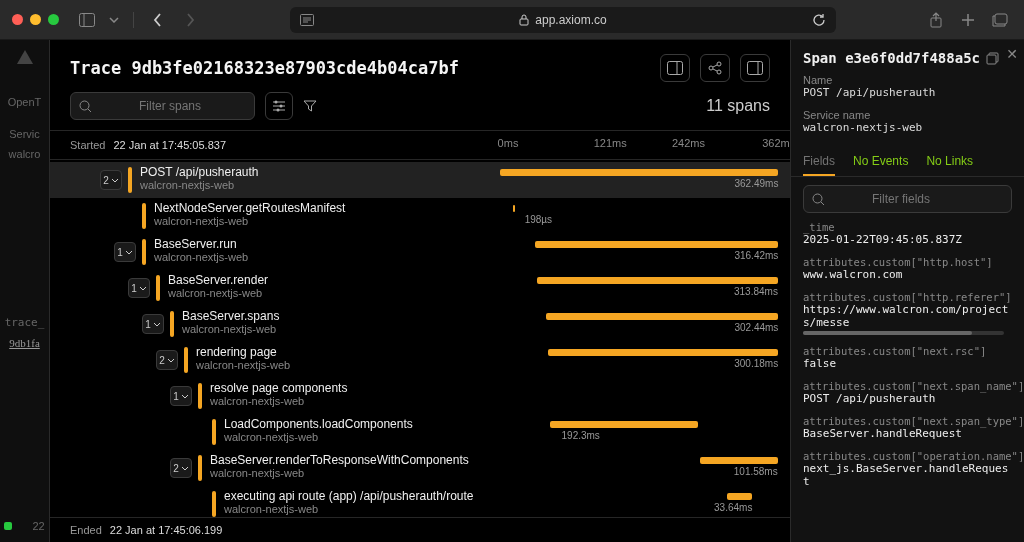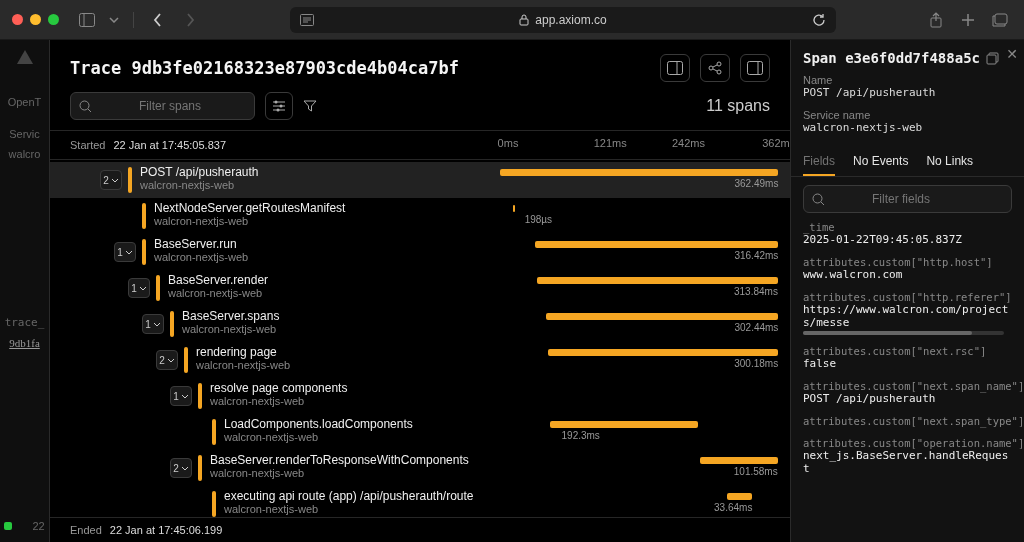--- a/index.html
+++ b/index.html
@@ -142,21 +142,21 @@
 }
 .sp-close { position:absolute; top:6px; right:6px; color:#888; font-size:14px;}
 .sp-header { padding: 10px 12px 6px 12px; }
 .sp-title { font-size:14px; font-weight:600; font-family: ui-monospace,Menlo,monospace; color:#f0f0f0; display:flex; align-items:center; gap:6px;}
 .sp-meta { margin-top:8px; font-size:11px;}
 .sp-meta-label{ color:#888;}
 .sp-meta-val{ color:#ddd; font-family:ui-monospace,Menlo,monospace; font-size:11px;}
 .sp-tabs {
   display:flex; border-bottom:1px solid #2a2a2a; padding:0 12px; gap:18px; margin-top:8px;
 }
-.sp-tab { padding:6px 0; font-size:12px; color:#e5e5e5;}
+.sp-tab { padding:6px 0; font-size:12px; color:#84cc16;}
 .sp-tab.active { color:#737373; border-bottom:2px solid #f5a623;}
 .sp-search { padding:8px 12px;}
 .sp-search .search-input{ width:100%;}
 .sp-fields { padding: 0 12px; overflow:auto; flex:1;}
 .sp-field { margin-bottom:10px;}
 .sp-field-key{ color:#888; font-size:10.5px; font-family:ui-monospace,Menlo,monospace;}
 .sp-field-val{ color:#eee; font-size:11px; font-family:ui-monospace,Menlo,monospace; word-break:break-all;}
 .scroll-indicator{height:4px; background:#333; border-radius:2px; width:96%; margin-top:2px;}
 .scroll-indicator .thumb{height:100%;width:84%;background:#666;border-radius:2px;}
 svg{display:block;}
@@ -576,20 +576,21 @@
         <div class="sp-field">
           <div class="sp-field-key">attributes.custom["next.rsc"]</div>
           <div class="sp-field-val">false</div>
         </div>
         <div class="sp-field">
           <div class="sp-field-key">attributes.custom["next.span_name"]</div>
           <div class="sp-field-val">POST /api/pusherauth</div>
         </div>
         <div class="sp-field">
           <div class="sp-field-key">attributes.custom["next.span_type"]</div>
+          <div class="sp-field-val">BaseServer.handleRequest</div>
         </div>
         <div class="sp-field">
           <div class="sp-field-key">attributes.custom["operation.name"]</div>
           <div class="sp-field-val">next_js.BaseServer.handleRequest</div>
         </div>
       </div>
   </div>
 </div>
 
 </body></html>

